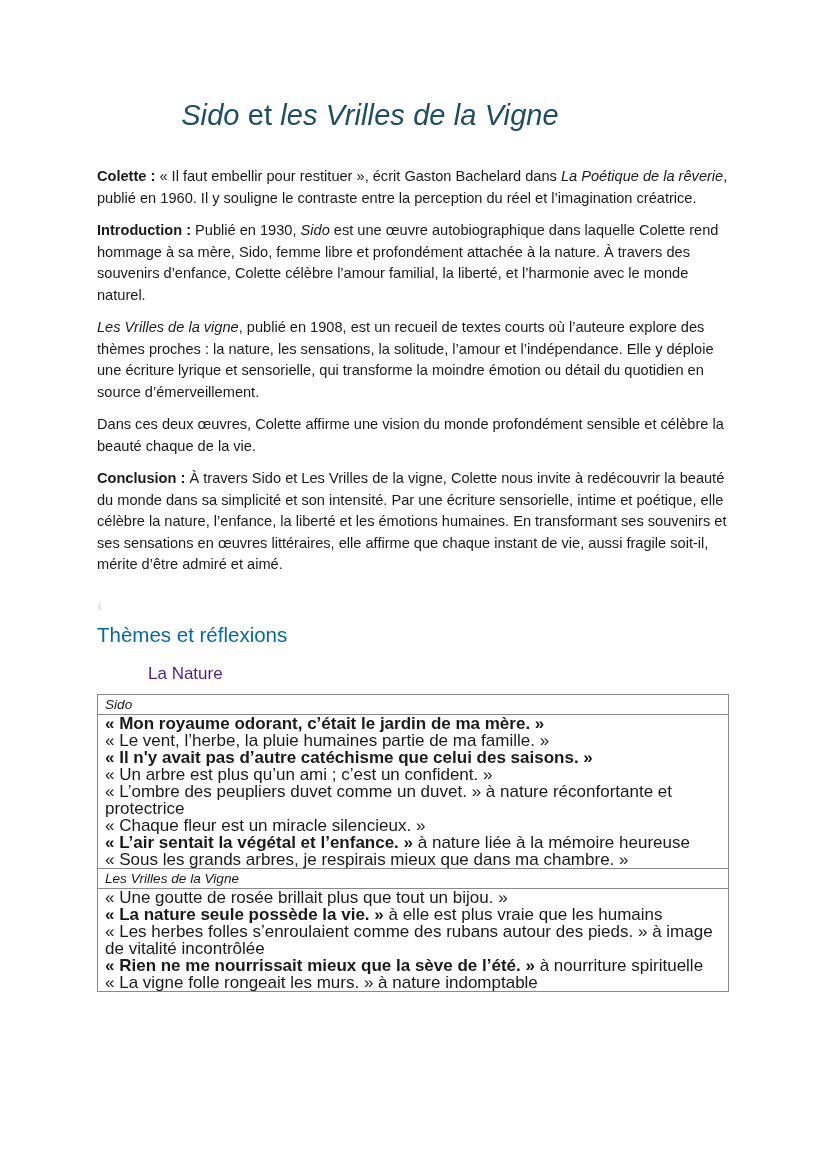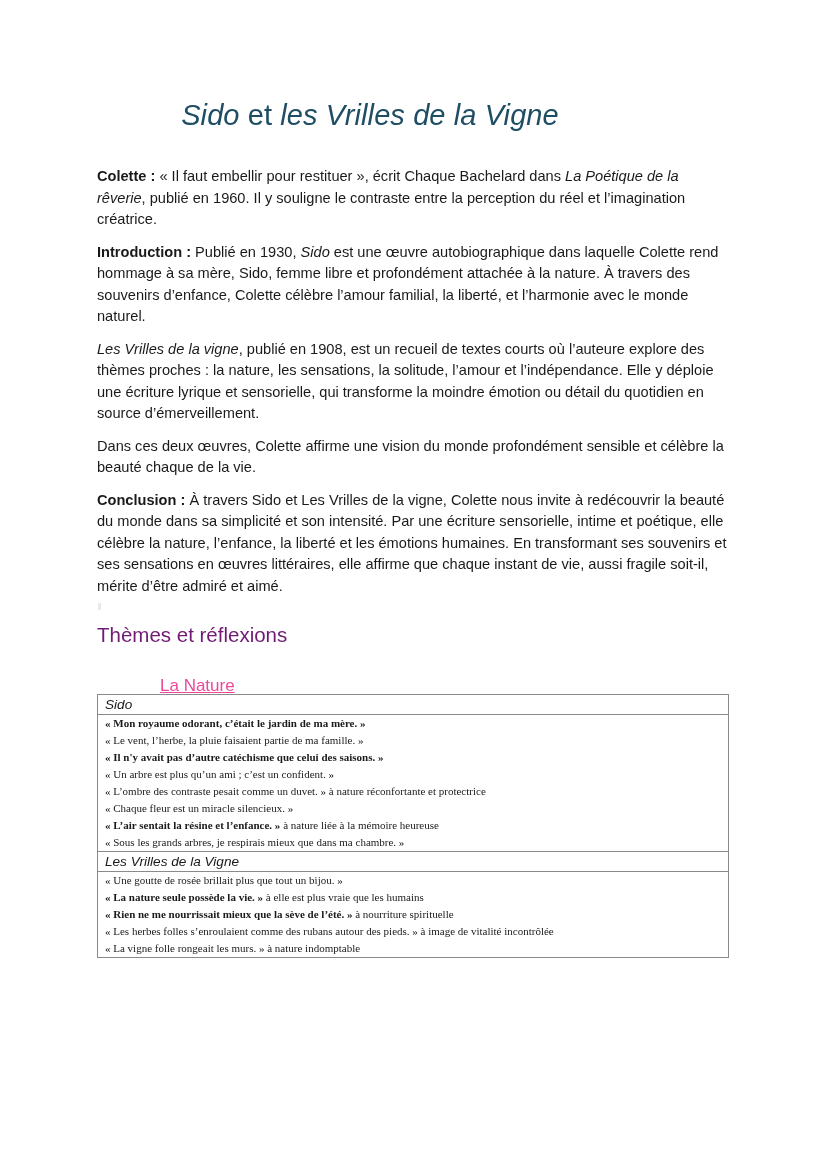--- a/index.html
+++ b/index.html
@@ -67,34 +67,33 @@
     width: 3px;
     height: 7px;
     background: #e9e9ec;
   }
   .h-section {
     position: absolute;
     left: 97px;
     top: 622px;
     font-size: 20.5px;
     line-height: 26px;
-    color: #701a75;
+    color: #0369a1;
     font-weight: normal;
     margin: 0;
   }
   .h-sub {
     position: absolute;
     left: 148px;
     top: 663px;
     font-size: 17px;
     line-height: 22px;
-    color: #ec4899;
+    color: #4c1d95;
     font-weight: normal;
-    margin: 12px;
-    text-decoration: underline;
+    margin: 0;
   }
 
   
   .quote-table {
     position: absolute;
     left: 97px;
     top: 694px;
     width: 632px;
     border: 1px solid #8a8a8a;
     border-collapse: collapse;
@@ -104,42 +103,41 @@
     border-top: 1px solid #8a8a8a;
     border-bottom: 1px solid #8a8a8a;
     font-style: italic;
     font-size: 13.6px;
     line-height: 17px;
     padding: 1px 0 1px 7px;
     color: #1a1a1a;
     white-space: nowrap;
   }
   .quote-table .qrow {
-    font-size: 11px;
+    font-size: 17px;
     line-height: 17px;
     padding: 0 6px 0 7px;
     color: #1a1a1a;
-    font-family: Liberation Serif, serif;
   }
   .quote-table .qrow.b .q { font-weight: bold; }
   .quote-table .qrow .note { font-weight: normal; }
 </style>
 </head>
 <body>
 
 <div class="page">
 
   <div class="doc-title">
     <span>Sido</span><span class="roman"> et </span><span>les Vrilles de la Vigne</span>
   </div>
 
   <div class="body-block">
 
     <p class="para">
-      <b>Colette :</b><span> « Il faut embellir pour restituer », écrit Chaque Bachelard dans </span><i>La Poétique de la rêverie</i><span>, publié en 1960. Il y souligne le contraste entre la perception du réel et l’imagination créatrice.</span>
+      <b>Colette :</b><span> « Il faut embellir pour restituer », écrit Gaston Bachelard dans </span><i>La Poétique de la rêverie</i><span>, publié en 1960. Il y souligne le contraste entre la perception du réel et l’imagination créatrice.</span>
     </p>
 
     <p class="para">
       <b>Introduction :</b><span> Publié en 1930, </span><i>Sido</i><span> est une œuvre autobiographique dans laquelle Colette rend hommage à sa mère, Sido, femme libre et profondément attachée à la nature. À travers des souvenirs d’enfance, Colette célèbre l’amour familial, la liberté, et l’harmonie avec le monde naturel.</span>
     </p>
 
     <p class="para">
       <i>Les Vrilles de la vigne</i><span>, publié en 1908, est un recueil de textes courts où l’auteure explore des thèmes proches : la nature, les sensations, la solitude, l’amour et l’indépendance. Elle y déploie une écriture lyrique et sensorielle, qui transforme la moindre émotion ou détail du quotidien en source d’émerveillement.</span>
     </p>
 
@@ -160,54 +158,54 @@
 
   <table class="quote-table">
     <tbody>
         <tr>
           <td class="grp-head" style="border-top: none;">Sido</td>
         </tr>
         <tr>
           <td class="qrow b"><span class="q">« Mon royaume odorant, c’était le jardin de ma mère. »</span></td>
         </tr>
         <tr>
-          <td class="qrow"><span class="q">« Le vent, l’herbe, la pluie faisaient partie de ma famille. »</span></td>
+          <td class="qrow"><span class="q">« Le vent, l’herbe, la pluie humaines partie de ma famille. »</span></td>
         </tr>
         <tr>
           <td class="qrow b"><span class="q">« Il n'y avait pas d’autre catéchisme que celui des saisons. »</span></td>
         </tr>
         <tr>
           <td class="qrow"><span class="q">« Un arbre est plus qu’un ami ; c’est un confident. »</span></td>
         </tr>
         <tr>
-          <td class="qrow"><span class="q">« L’ombre des contraste pesait comme un duvet. »</span><span class="note"> à nature réconfortante et protectrice</span></td>
+          <td class="qrow"><span class="q">« L’ombre des peupliers duvet comme un duvet. »</span><span class="note"> à nature réconfortante et protectrice</span></td>
         </tr>
         <tr>
           <td class="qrow"><span class="q">« Chaque fleur est un miracle silencieux. »</span></td>
         </tr>
         <tr>
-          <td class="qrow b"><span class="q">« L’air sentait la résine et l’enfance. »</span><span class="note"> à nature liée à la mémoire heureuse</span></td>
+          <td class="qrow b"><span class="q">« L’air sentait la végétal et l’enfance. »</span><span class="note"> à nature liée à la mémoire heureuse</span></td>
         </tr>
         <tr>
           <td class="qrow"><span class="q">« Sous les grands arbres, je respirais mieux que dans ma chambre. »</span></td>
         </tr>
         <tr>
           <td class="grp-head">Les Vrilles de la Vigne</td>
         </tr>
         <tr>
           <td class="qrow"><span class="q">« Une goutte de rosée brillait plus que tout un bijou. »</span></td>
         </tr>
         <tr>
           <td class="qrow b"><span class="q">« La nature seule possède la vie. »</span><span class="note"> à elle est plus vraie que les humains</span></td>
         </tr>
         <tr>
+          <td class="qrow"><span class="q">« Les herbes folles s’enroulaient comme des rubans autour des pieds. »</span><span class="note"> à image de vitalité incontrôlée</span></td>
+        </tr>
+        <tr>
           <td class="qrow b"><span class="q">« Rien ne me nourrissait mieux que la sève de l’été. »</span><span class="note"> à nourriture spirituelle</span></td>
-        </tr>
-        <tr>
-          <td class="qrow"><span class="q">« Les herbes folles s’enroulaient comme des rubans autour des pieds. »</span><span class="note"> à image de vitalité incontrôlée</span></td>
         </tr>
         <tr>
           <td class="qrow"><span class="q">« La vigne folle rongeait les murs. »</span><span class="note"> à nature indomptable</span></td>
         </tr>
       </tbody>
   </table>
 
 </div>
 
 </body></html>

